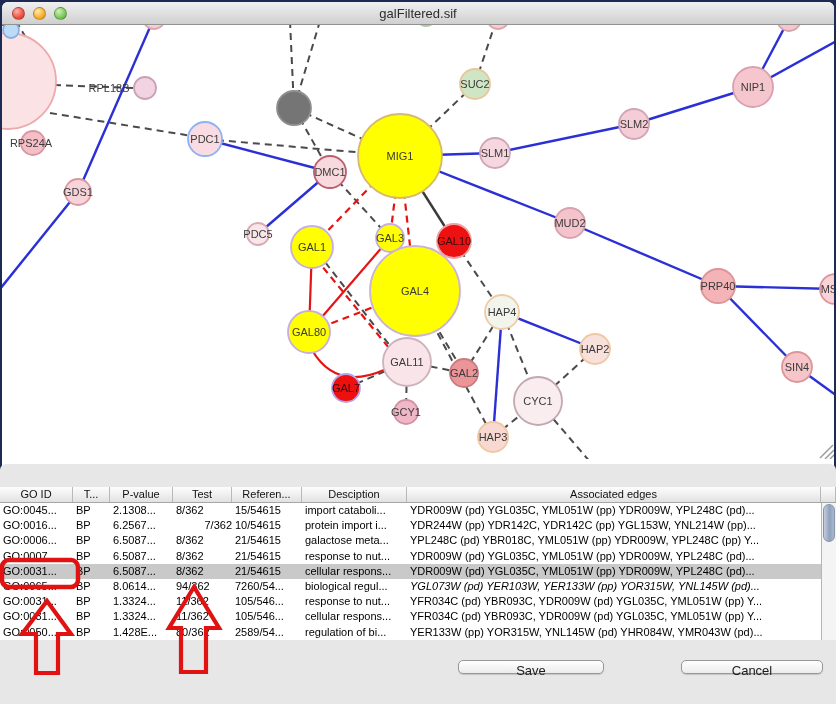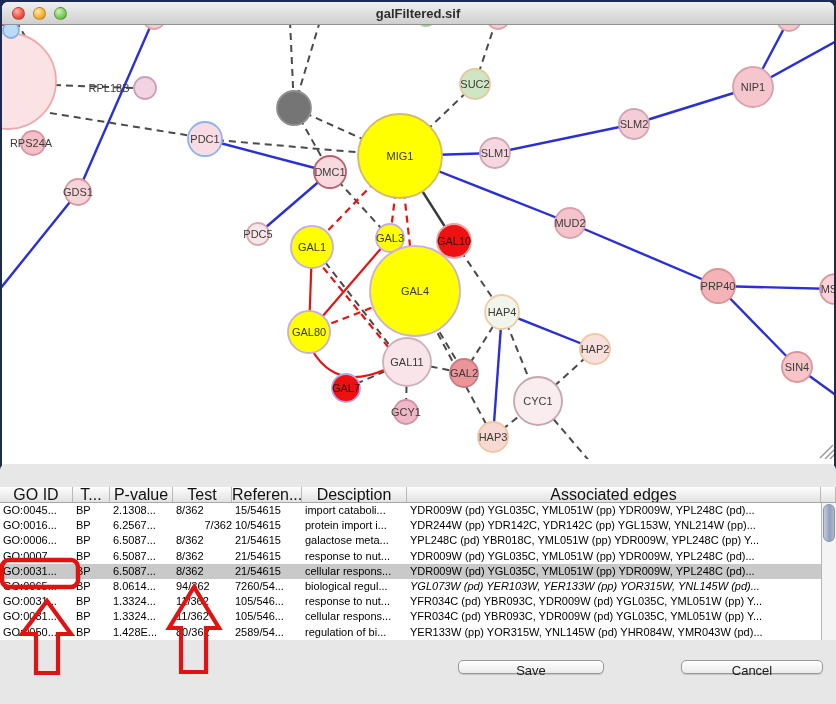--- a/index.html
+++ b/index.html
@@ -11,21 +11,21 @@
   }
   
   .window { position:absolute; background:#fff; }
   .titlebar {
     height:23px; position:relative;
     background:linear-gradient(#f0f0f0,#cfcfcf);
     border-bottom:1px solid #929292;
     border-radius:6px 6px 0 0;
   }
   .titlebar .title {
-    text-align:center; font-size:13px; line-height:23px; font-weight:bold; color:#2e2e2e;
+    text-align:center; font-size:13px; line-height:23px; font-weight:normal; color:#2e2e2e;
   }
   .titlebar.inactive { background:linear-gradient(#f1f1f1,#dedede); }
   .titlebar.inactive .title { color:#7f7f7f; font-weight:bold; }
   .lights { position:absolute; left:10px; top:5px; display:flex; gap:8px; }
   .light { width:13px; height:13px; border-radius:50%; border:1px solid rgba(0,0,0,.25); }
   .light.red    { background:radial-gradient(circle at 35% 30%, #ffb3a7, #ee5044 60%, #c93a2e); }
   .light.yellow { background:radial-gradient(circle at 35% 30%, #ffe9b0, #f5b02e 60%, #d79010); }
   .light.green  { background:radial-gradient(circle at 35% 30%, #d2f0b8, #7bc95a 60%, #4ba233); }
   .light.gray   { background:radial-gradient(circle at 35% 30%, #f2f2f2, #d3d3d3 70%, #bdbdbd); border-color:#9d9d9d; }
 
@@ -34,21 +34,21 @@
   #graph-canvas { position:relative; width:832px; height:518px; overflow:hidden; background:#ffffff; }
   #graph-svg { position:absolute; left:0; top:0; }
 
   
   #noa-window { left:0; top:464px; width:836px; height:240px; background:#e7e7e7; border-radius:6px 6px 0 0; }
   #noa-table { position:absolute; left:0; top:23px; width:836px; background:#fff; }
   #noa-header { display:flex; height:16px;
     background:linear-gradient(#fdfdfd,#e2e2e2);
     border-bottom:1px solid #a6a6a6; }
   #noa-header .hcell {
-    font-size:16px; color:#111; text-align:center; line-height:15px;
+    font-size:11px; color:#111; text-align:center; line-height:15px;
     border-right:1px solid #b9b9b9; overflow:hidden; white-space:nowrap; flex:none;
   }
   #noa-body { position:relative; height:137px; overflow:hidden; background:#fff; }
   .trow { display:flex; height:15.2px; background:#fff; }
   .trow.selected { background:#c9c9c9; }
   .tcell {
     font-size:11px; color:#000; line-height:15px; padding-left:3px;
     overflow:hidden; white-space:nowrap; flex:none;
   }
   #noa-scrollbar {

